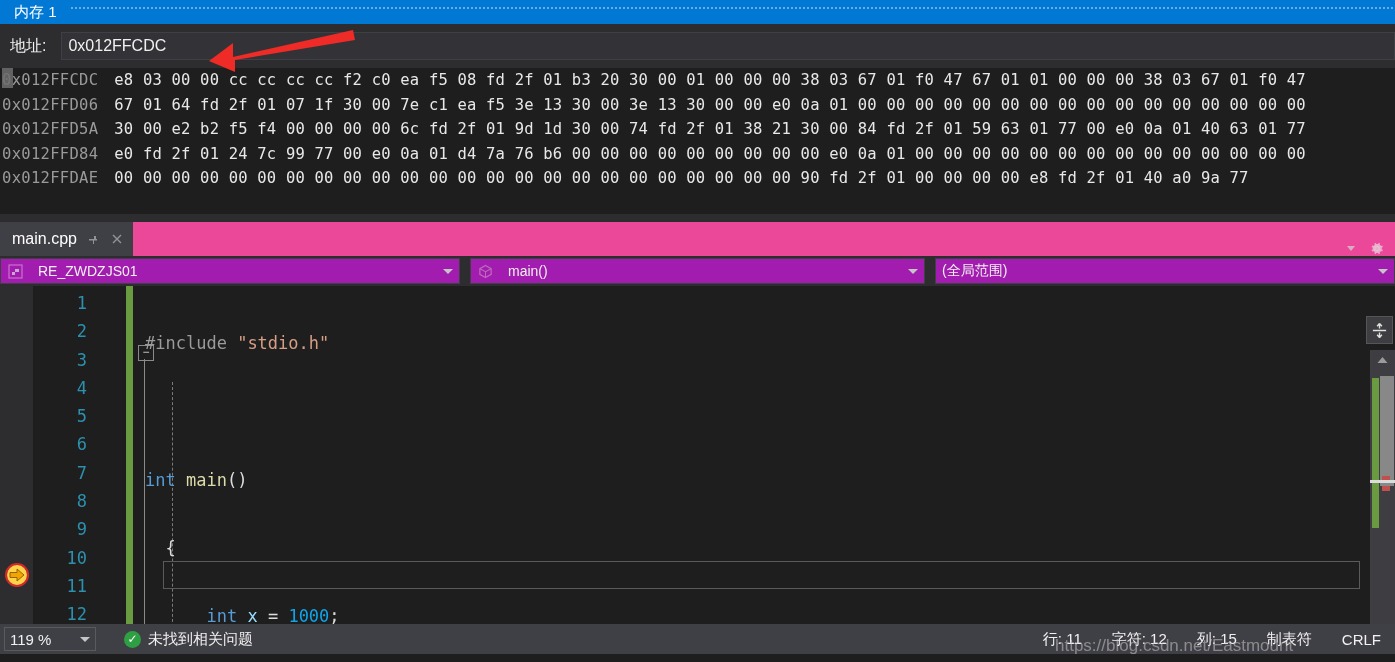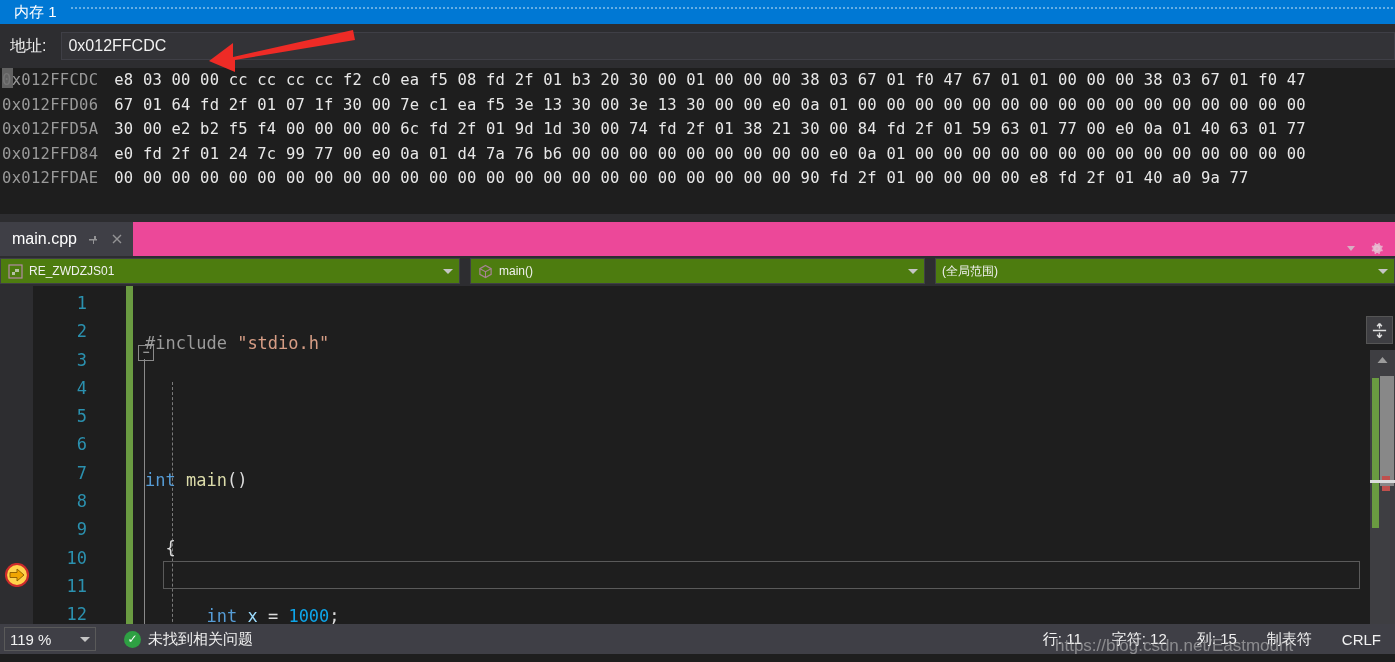--- a/index.html
+++ b/index.html
@@ -67,23 +67,23 @@
   #tab-main .tab-label{color:#ffffff;}
   .tab-icon{width:16px;height:16px;display:inline-flex;align-items:center;justify-content:center;opacity:.75;}
   #tabstrip-filler{flex:1;}
   #tabstrip-right{display:flex;align-items:center;gap:10px;padding-right:10px;}
 
   #navbar{
     position:absolute;left:0;top:34px;width:1395px;height:30px;background:#2d2d30;
     display:flex;align-items:center;gap:4px;box-sizing:border-box;
   }
   .nav-combo{
-    height:26px;background:#4d7c0f;border:1px solid #3f3f46;
-    display:flex;align-items:center;gap:6px;padding:0 6px;box-sizing:border-box;
-    color:#f1f1f1;font-size:12px;white-space:nowrap;
+    height:26px;background:#a21caf;border:1px solid #3f3f46;
+    display:flex;align-items:center;gap:15px;padding:0 6px;box-sizing:border-box;
+    color:#f1f1f1;font-size:14px;white-space:nowrap;
   }
   .nav-combo .combo-text{flex:1;overflow:hidden;}
   .caret-down{
     width:0;height:0;border-left:5px solid transparent;border-right:5px solid transparent;
     border-top:5px solid #c5c5c5;margin-left:6px;flex:0 0 auto;
   }
   #nav-project{width:460px;}
   #nav-scope{width:460px;margin-left:6px;}
   #nav-func{flex:1;margin-left:6px;}
 

